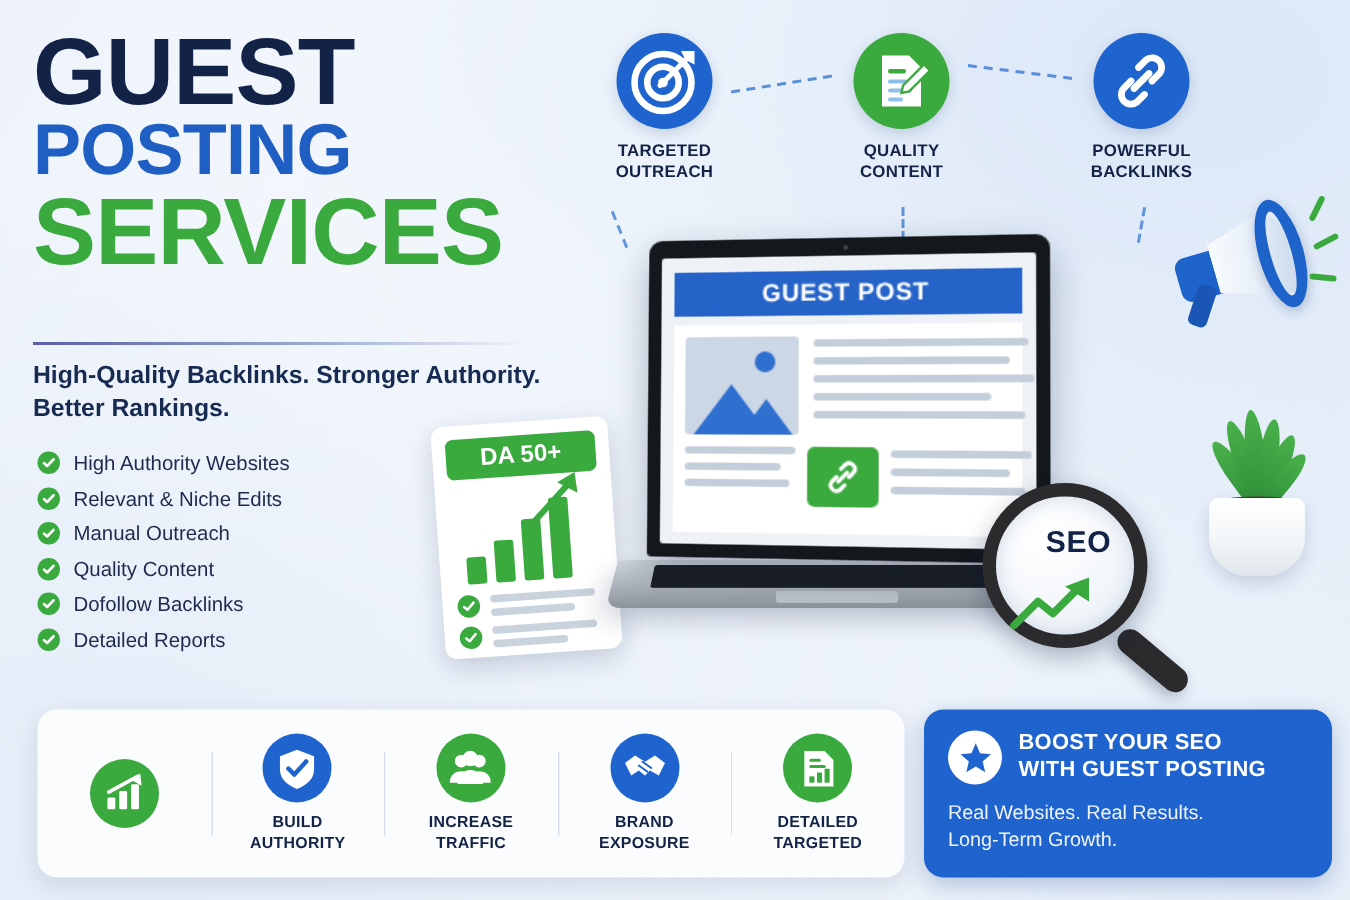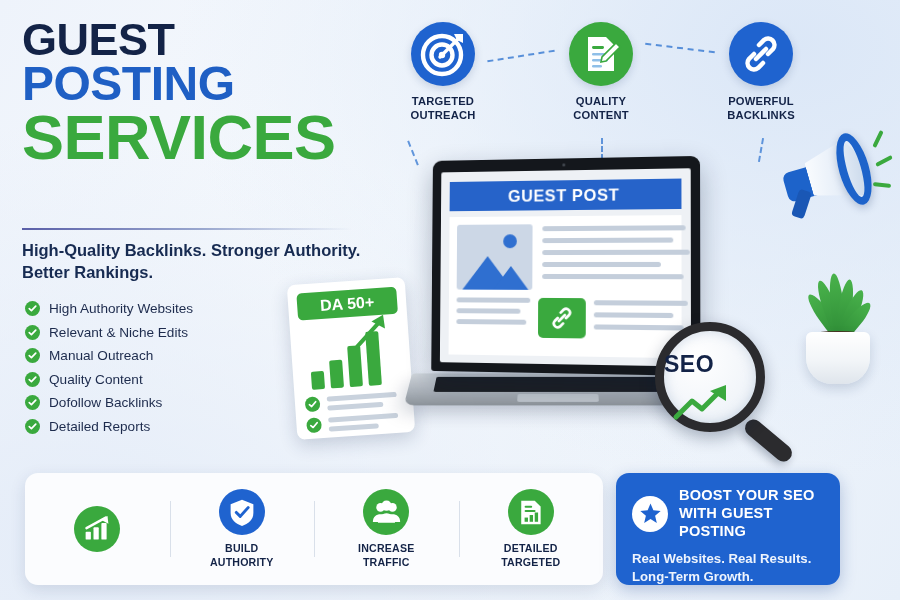--- a/index.html
+++ b/index.html
@@ -10,21 +10,21 @@
       radial-gradient(ellipse at 88% 8%, #dbe7f7 0%, rgba(219,231,247,0) 55%),
       radial-gradient(ellipse at 10% 92%, #e4ecf8 0%, rgba(228,236,248,0) 55%),
       linear-gradient(120deg,#eef3fb 0%,#f7fafd 42%,#e7eff9 100%);
     overflow:hidden; position:relative;
   }
   #stage { position:relative; width:900px; height:600px; }
 
   
   .headline { position:absolute; left:22px; top:18px; width:400px; }
   .hl-line { font-weight:bold; letter-spacing:-0.5px; line-height:.96; }
-  .hl1 { font-size:45px; color:#132347; }
+  .hl1 { font-size:63px; color:#132347; }
   .hl2 { font-size:48px; color:#1f5fc4; }
   .hl3 { font-size:63px; color:#3aa93e; }
   .hdiv { position:absolute; left:22px; top:228px; width:330px; height:2px;
     background:linear-gradient(90deg,#5a5fa8 0%, #9aa8cf 55%, rgba(200,215,235,0) 100%); }
   .subhead { position:absolute; left:22px; top:240px; width:390px;
     font-size:16.5px; font-weight:bold; color:#172b52; line-height:1.32; }
 
   
   .bullets { position:absolute; left:25px; top:297px; }
   .bullet { display:flex; align-items:center; height:23.5px; }
@@ -87,22 +87,22 @@
     background:#bcc3ca; border-radius:2px; }
 
   
   .mag { position:absolute; left:655px; top:322px; width:125px; height:125px; }
   .magring { position:absolute; left:0; top:0; width:110px; height:110px; border-radius:50%;
     border:9px solid #2b2b2e; background:radial-gradient(circle at 36% 30%,#ffffff 0%,#f0f4f9 70%,#dbe4ee 100%);
     box-shadow:0 6px 16px rgba(10,25,55,.30), inset 0 0 12px rgba(160,180,205,.45); }
   .maghandle { position:absolute; left:92px; top:92px; width:56px; height:17px; background:#2b2b2e;
     border-radius:9px; transform:rotate(40deg); transform-origin:left center;
     box-shadow:0 4px 10px rgba(10,25,55,.30); }
-  .seotxt { position:absolute; left:0; top:20px; width:110px; text-align:left;
-    font-size:23px; font-weight:bold; color:#132347; letter-spacing:.5px; }
+  .seotxt { position:absolute; left:0; top:20px; width:110px; text-align:center;
+    font-size:20px; font-weight:bold; color:#132347; letter-spacing:.5px; }
 
   
   .mega { position:absolute; left:782px; top:128px; width:110px; height:110px; }
   .mcone { position:absolute; left:26px; top:12px; width:54px; height:64px;
     background:linear-gradient(100deg,#fbfdff 0%,#e6eef8 55%,#c9d8ea 100%);
     border-radius:4px 46%/4px 50% 50% 4px; transform:rotate(-16deg);
     clip-path:polygon(0% 24%,100% 0%,100% 100%,0% 76%); }
   .mrim { position:absolute; left:57px; top:4px; width:30px; height:74px; border-radius:50%;
     border:8px solid #1d63ca; transform:rotate(-16deg);
     box-shadow:0 3px 8px rgba(10,40,90,.25); }
@@ -129,28 +129,28 @@
     display:flex; align-items:center; }
   .feat { flex:1; text-align:center; position:relative; }
   .feat + .feat::before { content:""; position:absolute; left:0; top:12px; bottom:12px;
     width:1px; background:#d9e0ea; }
   .fcirc { width:46px; height:46px; border-radius:50%; margin:0 auto;
     display:flex; align-items:center; justify-content:center; }
   .flabel { margin-top:7px; font-size:10.6px; font-weight:bold; color:#132347;
     line-height:1.26; letter-spacing:.2px; }
 
   
-  .cta { position:absolute; left:616px; top:473px; width:224px; height:112px;
+  .cta { position:absolute; left:616px; top:473px; width:272px; height:112px;
     background:#1f63cf; border-radius:13px; box-shadow:0 5px 16px rgba(20,60,140,.27);
     padding:14px 16px; }
   .ctarow { display:flex; align-items:center; }
   .star { width:36px; height:36px; border-radius:50%; background:#fff; flex:0 0 auto;
     display:flex; align-items:center; justify-content:center; margin-right:11px; }
   .ctahead { color:#fff; font-weight:bold; font-size:14.6px; line-height:1.22; letter-spacing:.2px; }
-  .ctasub { margin-top:10px; color:#eef4fd; font-size:13.2px; line-height:1.34; font-weight:700; }
+  .ctasub { margin-top:10px; color:#eef4fd; font-size:13.2px; line-height:1.34; font-weight:400; }
 
   .dash { position:absolute; border-top:2px dashed #3f7fd4; opacity:.85; }
   .vdash { position:absolute; border-left:2px dashed #3f7fd4; opacity:.8; }
 </style>
 </head>
 <body>
 
 <div id="stage">
 
   <div class="headline">
@@ -392,20 +392,32 @@
           <path d="M1 28 c0-6 4-9 9-9 s9 3 9 9 Z" fill="#fff"></path>
           <path d="M15 28 c0-6 4-9 9-9 s9 3 9 9 Z" fill="#fff"></path>
           <path d="M7 29 c0-7 4.5-11 10-11 s10 4 10 11 Z" fill="#fff"></path>
         </svg>
       </div>
       <div class="flabel">
         <span>INCREASE</span><br><span>TRAFFIC</span>
       </div>
     </div>
     <div class="feat">
+      <div class="fcirc" style="background:#1f63cf;">
+        <svg width="30" height="30" viewBox="0 0 36 36">
+          <path d="M2 14 L10 8 L18 13 L26 8 L34 14 L29 24 L22 20 L18 24 L13 20 L7 24 Z" fill="#fff"></path>
+          <path d="M13 16 L20 21" stroke="#1f63cf" stroke-width="1.6" stroke-linecap="round"></path>
+          <path d="M16 13 L23 18" stroke="#1f63cf" stroke-width="1.6" stroke-linecap="round"></path>
+        </svg>
+      </div>
+      <div class="flabel">
+        <span>BRAND</span><br><span>EXPOSURE</span>
+      </div>
+    </div>
+    <div class="feat">
       <div class="fcirc" style="background:#3aa93e;">
         <svg width="27" height="27" viewBox="0 0 32 32">
           <path d="M5 2 h16 l7 7 v21 H5 Z" fill="#fff"></path>
           <rect x="9" y="8" width="9" height="2.4" rx="1.2" fill="#3aa93e"></rect>
           <rect x="9" y="13" width="13" height="2.4" rx="1.2" fill="#3aa93e"></rect>
           <rect x="9" y="22" width="4" height="5" fill="#3aa93e"></rect>
           <rect x="15" y="19" width="4" height="8" fill="#3aa93e"></rect>
           <rect x="21" y="16" width="4" height="11" fill="#3aa93e"></rect>
         </svg>
       </div>

